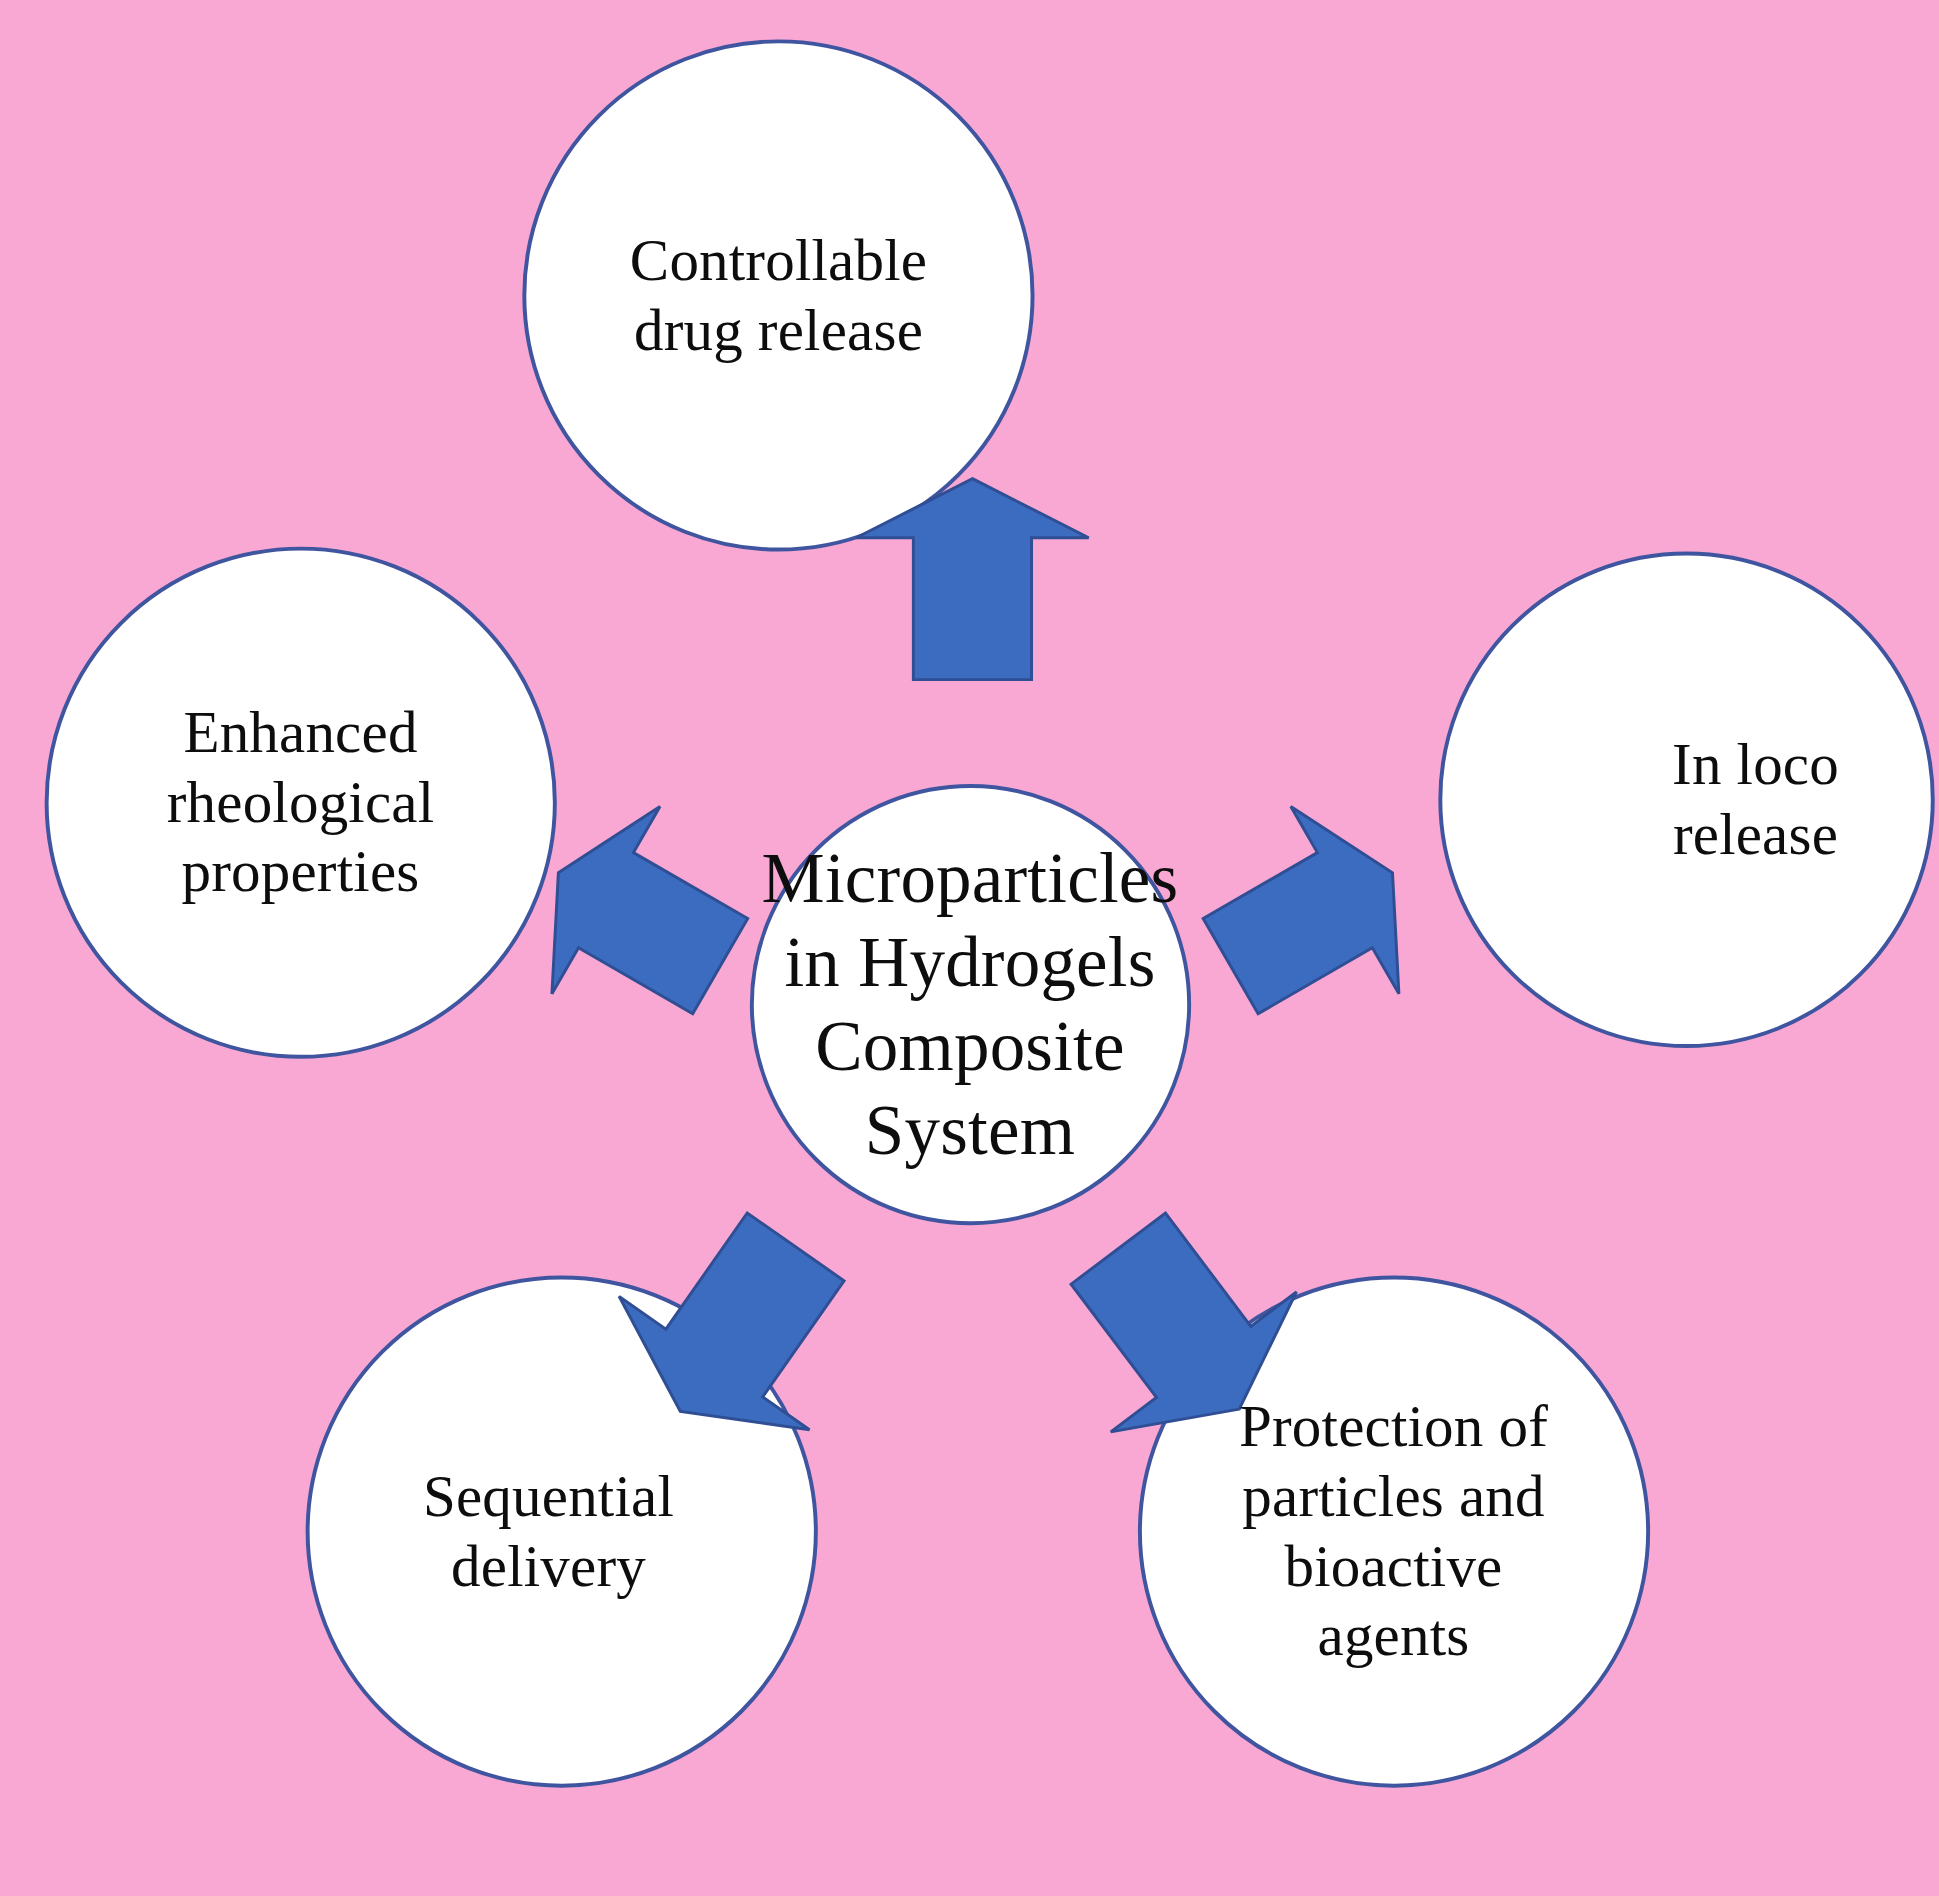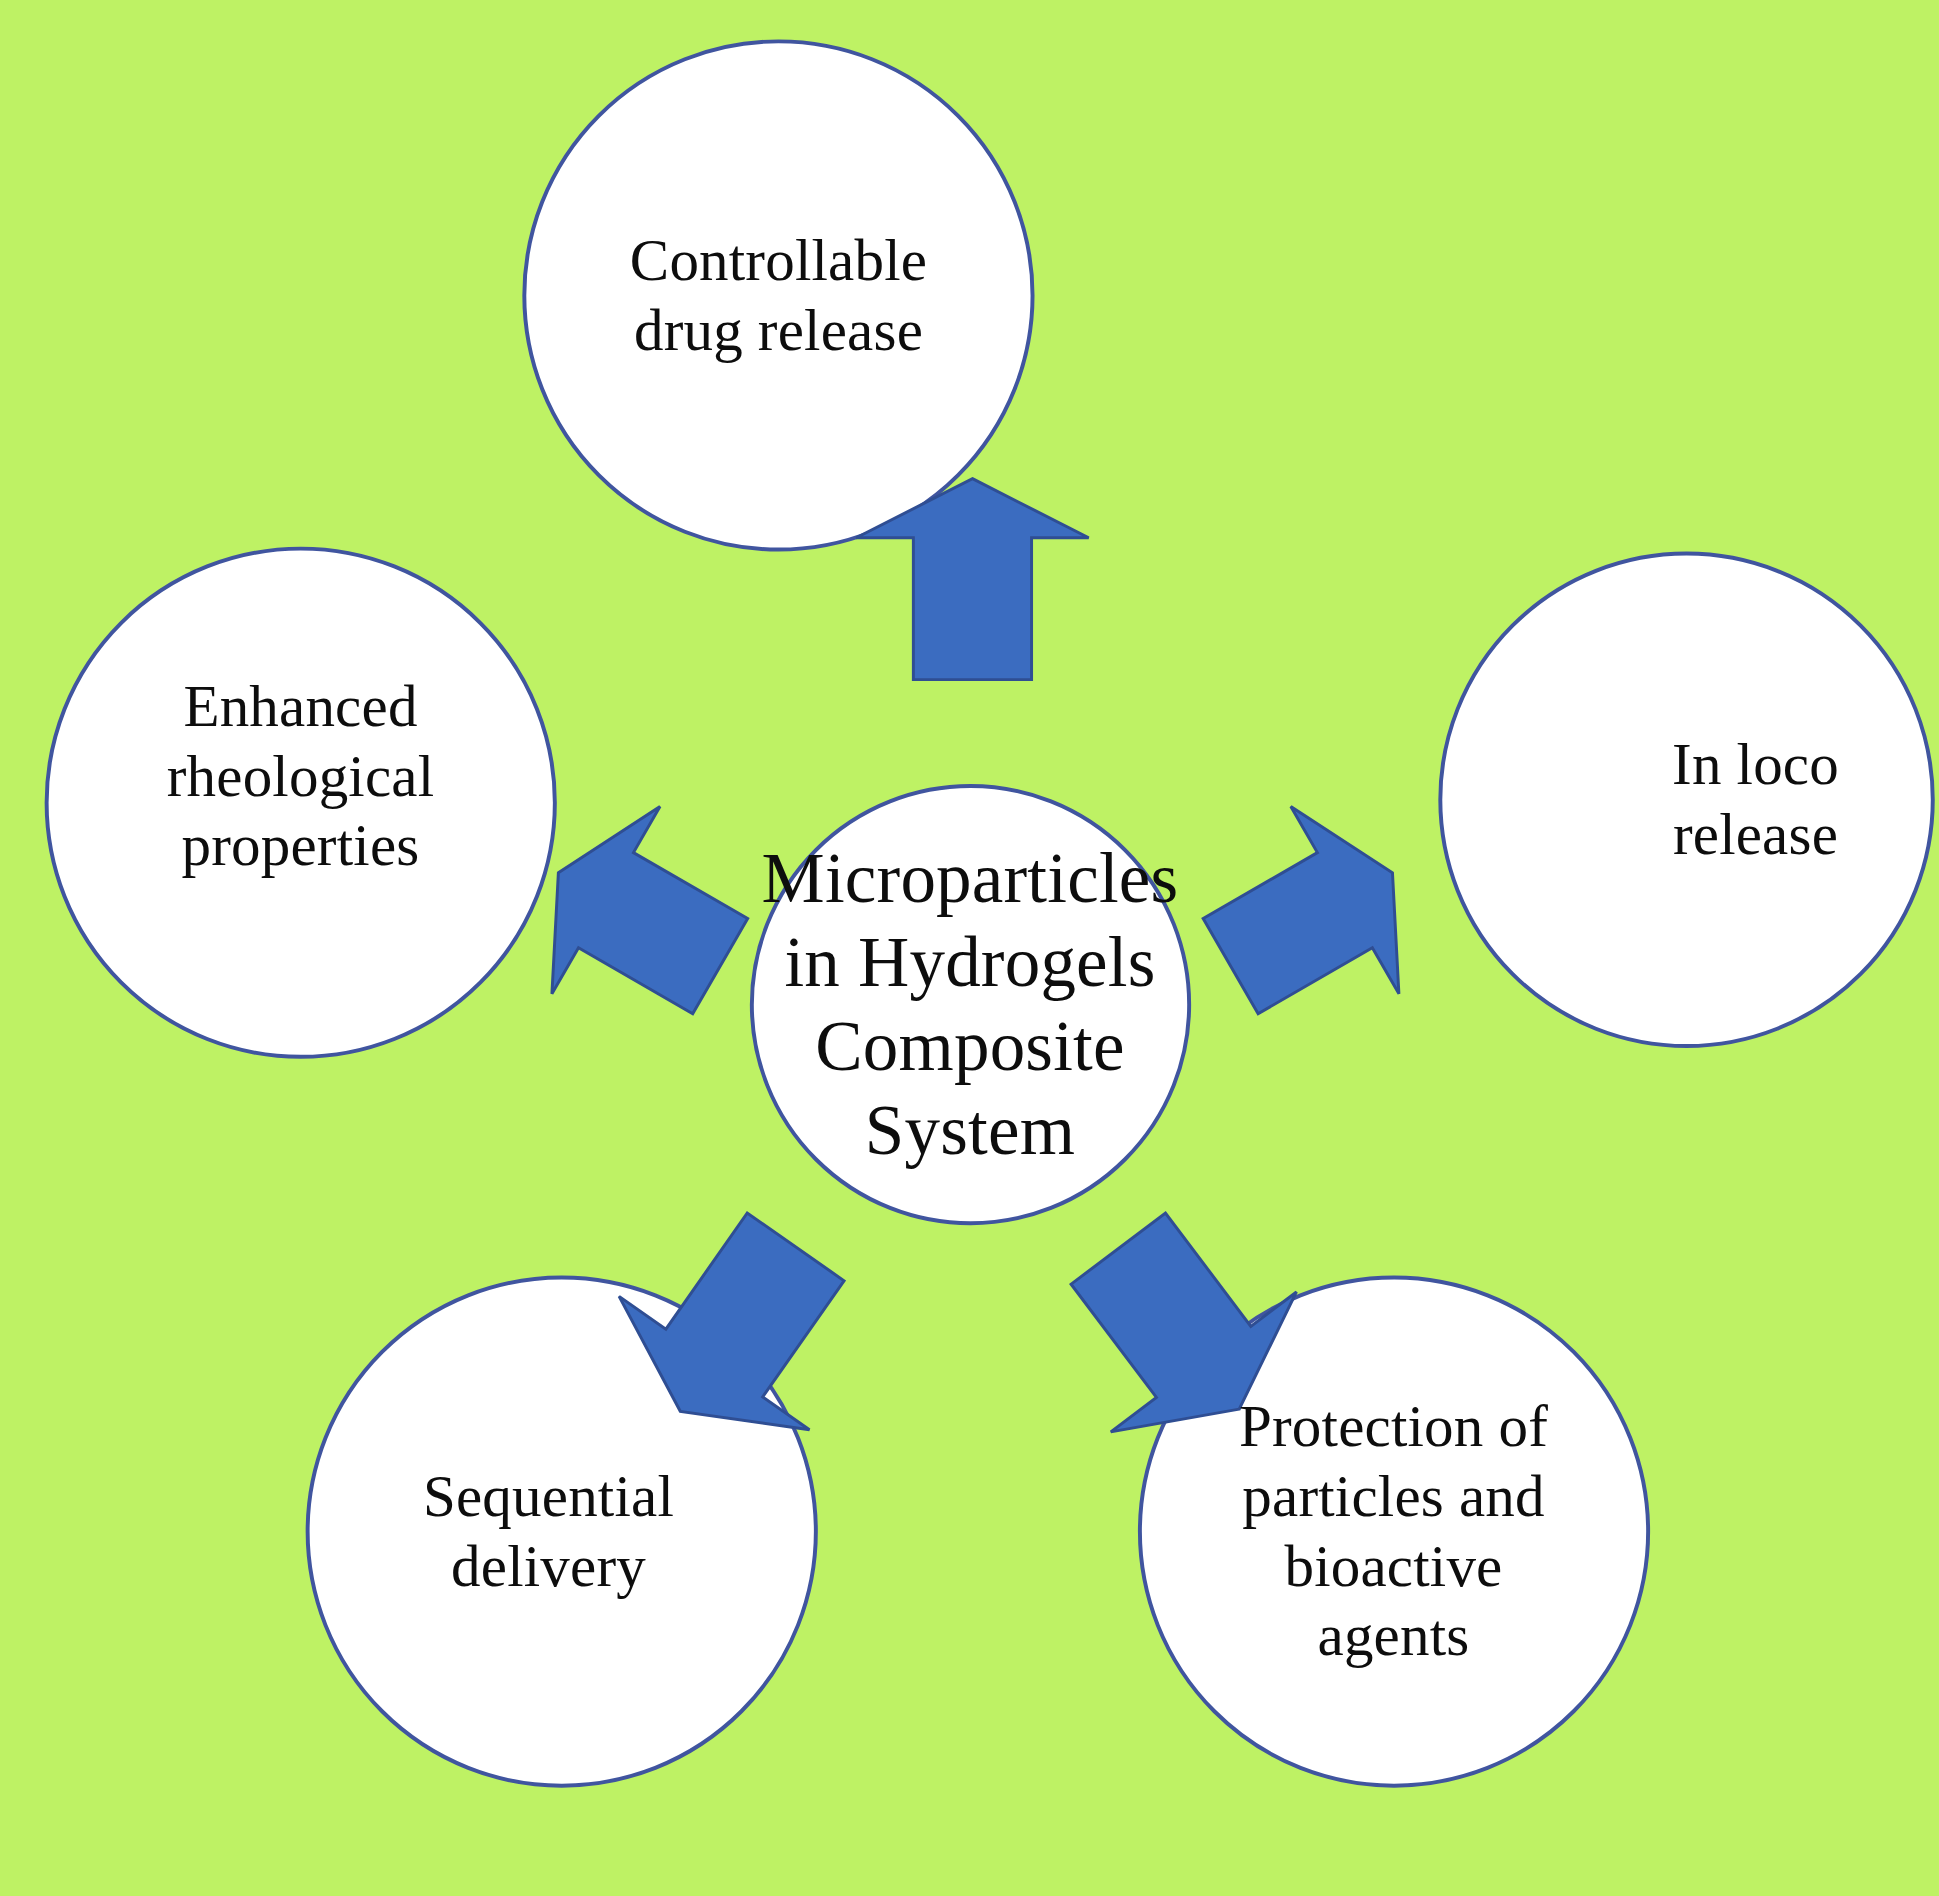--- a/index.html
+++ b/index.html
@@ -8,21 +8,21 @@
     padding: 0;
     background: #ffffff;
   }
   body {
     font-family: "Liberation Serif", "DejaVu Serif", serif;
   }
   #diagram-root {
     position: relative;
     width: 1940px;
     height: 1896px;
-    background: #bef264;
+    background: #f9a8d4;
     overflow: hidden;
   }
   #diagram-svg {
     position: absolute;
     inset: 0;
     width: 1940px;
     height: 1896px;
     display: block;
   }
   .node-label {
@@ -71,21 +71,21 @@
       <div class="node-label outer-label" style="left: 518px; top: 35px; width: 521px; height: 521px; color: rgb(13, 13, 13);">Controllable
 drug release</div>
       <div class="node-label outer-label" style="left: 1503px; top: 547px; width: 505px; height: 505px; color: rgb(13, 13, 13);">In loco
 release</div>
       <div class="node-label outer-label" style="left: 1133px; top: 1271px; width: 521px; height: 521px; color: rgb(13, 13, 13); text-align: center;">Protection of
 particles and
 bioactive
 agents</div>
       <div class="node-label outer-label" style="left: 288px; top: 1271px; width: 521px; height: 521px; color: rgb(13, 13, 13);">Sequential
 delivery</div>
-      <div class="node-label outer-label" style="left: 40px; top: 516px; width: 521px; height: 521px; color: rgb(13, 13, 13);">Enhanced
+      <div class="node-label outer-label" style="left: 40px; top: 542px; width: 521px; height: 521px; color: rgb(13, 13, 13);">Enhanced
 rheological
 properties</div>
       <div class="node-label center-label" style="left: 746px; top: 781px; width: 448px; height: 448px; color: rgb(13, 13, 13);">Microparticles
 in Hydrogels
 Composite
 System</div>
     </div>
 
 </div>
 

